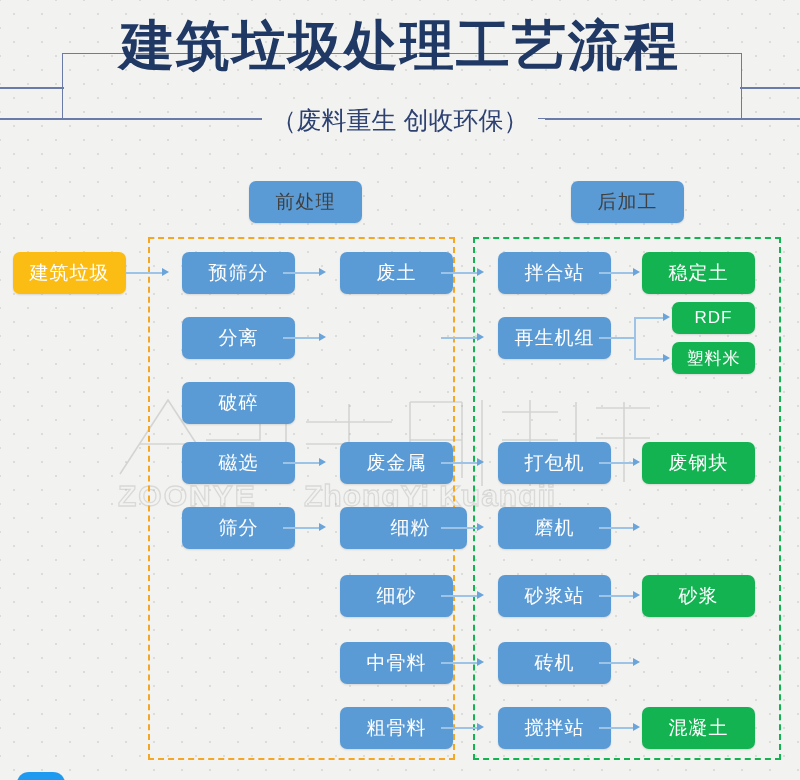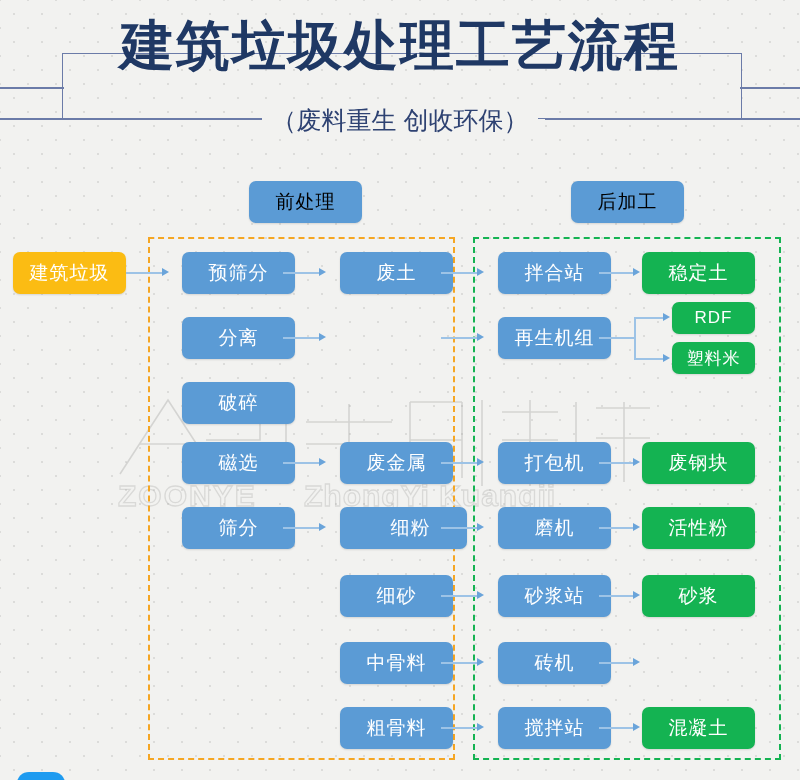--- a/index.html
+++ b/index.html
@@ -42,21 +42,21 @@
   .sub-title span{background:#f2f2f0;padding:0 10px;}
 
   
   .grp{position:absolute;box-sizing:border-box;}
   .grp-pre{left:148px;top:237px;width:307px;height:523px;border:2.5px dashed #f5a623;}
   .grp-post{left:473px;top:237px;width:308px;height:523px;border:2.5px dashed #14b352;}
 
   
   .hdr{
     position:absolute;height:42px;border-radius:7px;
-    background:#5b9bd5;color:#000000;
+    background:#5b9bd5;color:#404040;
     display:flex;align-items:center;justify-content:center;
     font-size:19px;letter-spacing:1px;
     box-shadow:0 1px 2px rgba(0,0,0,.12);
   }
   .hdr-pre{left:249px;top:181px;width:113px;}
   .hdr-post{left:559px;top:181px;width:113px;margin-left:12px;}
 
   
   .node{
     position:absolute;border-radius:7px;
@@ -155,21 +155,20 @@
   <div class="node n-blue sz-std" style="left:486px;top:442px;">打包机</div>
   <div class="node n-blue sz-std" style="left:486px;top:507px;">磨机</div>
   <div class="node n-blue sz-std" style="left:486px;top:575px;">砂浆站</div>
   <div class="node n-blue sz-std" style="left:486px;top:642px;">砖机</div>
   <div class="node n-blue sz-std" style="left:486px;top:707px;">搅拌站</div>
 
   <div class="node n-green sz-std" style="left:642px;top:252px;">稳定土</div>
   <div class="node n-green sz-small" style="left:672px;top:302px;">RDF</div>
   <div class="node n-green sz-small" style="left:672px;top:342px;">塑料米</div>
   <div class="node n-green sz-std" style="left:642px;top:442px;">废钢块</div>
-  <div class="node n-green sz-std" style="left:642px;top:507px;">活性粉</div>
   <div class="node n-green sz-std" style="left:642px;top:575px;">砂浆</div>
   <div class="node n-green sz-std" style="left:642px;top:707px;">混凝土</div>
 
   <div class="conn conn-h" style="left:126px;top:272px;width:38px;"></div>
   <div class="arrow" style="left:162px;top:268px;"></div>
 
   <div class="conn conn-h" style="left:283px;top:272px;width:38px;"></div>
   <div class="arrow" style="left:319px;top:268px;"></div>
 
   <div class="conn conn-h" style="left:283px;top:337px;width:38px;"></div>

